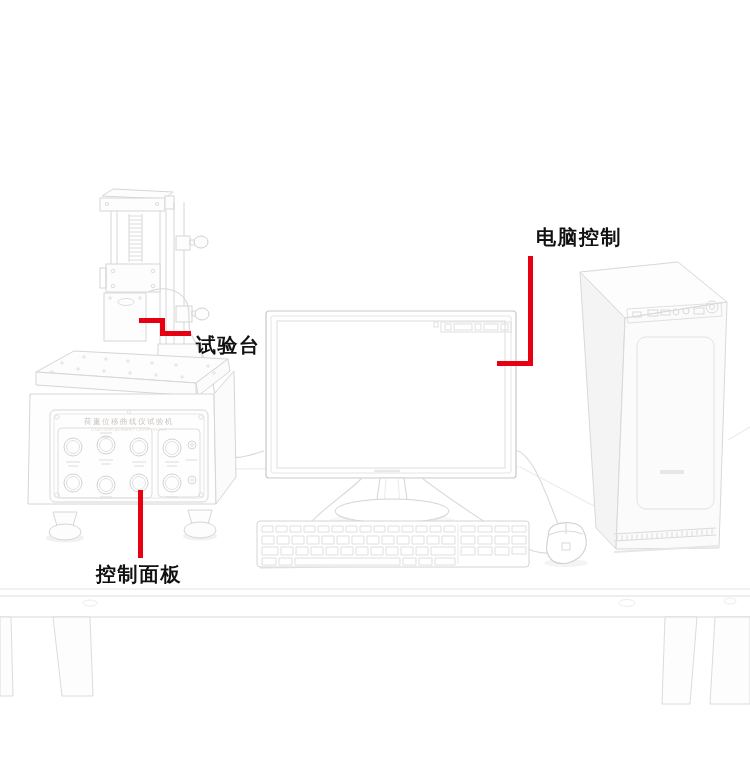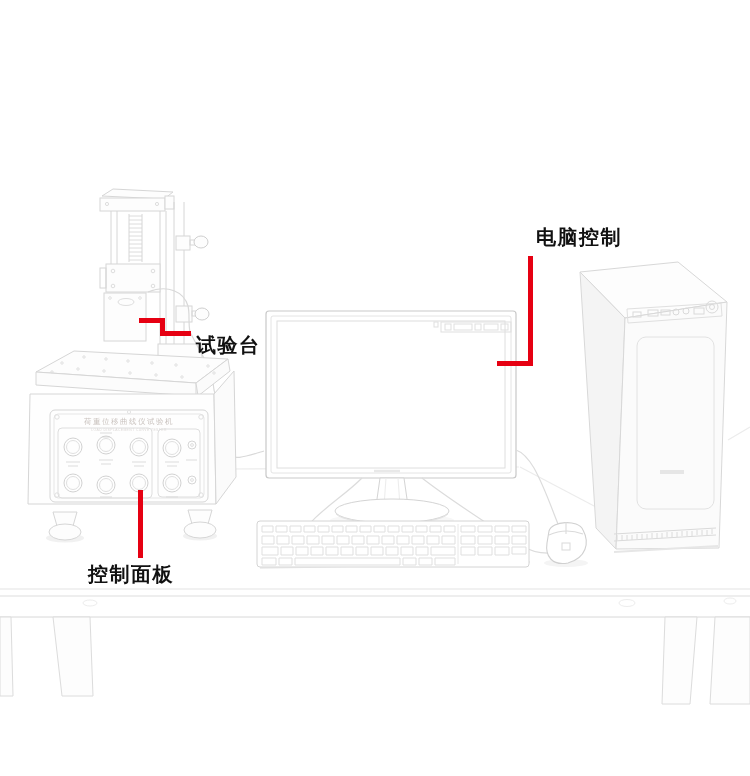--- a/index.html
+++ b/index.html
@@ -258,15 +258,15 @@
   <div class="red-line" style="left:139px;top:318px;width:26px;height:5px;"></div>
   <div class="red-line" style="left:160px;top:318px;width:5px;height:18px;"></div>
   <div class="red-line" style="left:160px;top:331px;width:31px;height:5px;"></div>
   <div class="anno-label" style="left:196px;top:334px;">试验台</div>
 
   <div class="anno-label" style="left:494px;top:226px;margin-left:42px;">电脑控制</div>
   <div class="red-line" style="left:528px;top:256px;width:5px;height:110px;"></div>
   <div class="red-line" style="left:497px;top:361px;width:36px;height:5px;"></div>
 
   <div class="red-line" style="left:138px;top:490px;width:5px;height:68px;"></div>
-  <div class="anno-label" style="left:88px;top:563px;">控制面板</div>
+  <div class="anno-label" style="left:96px;top:563px;">控制面板</div>
 
 </div>
 
 </body></html>

